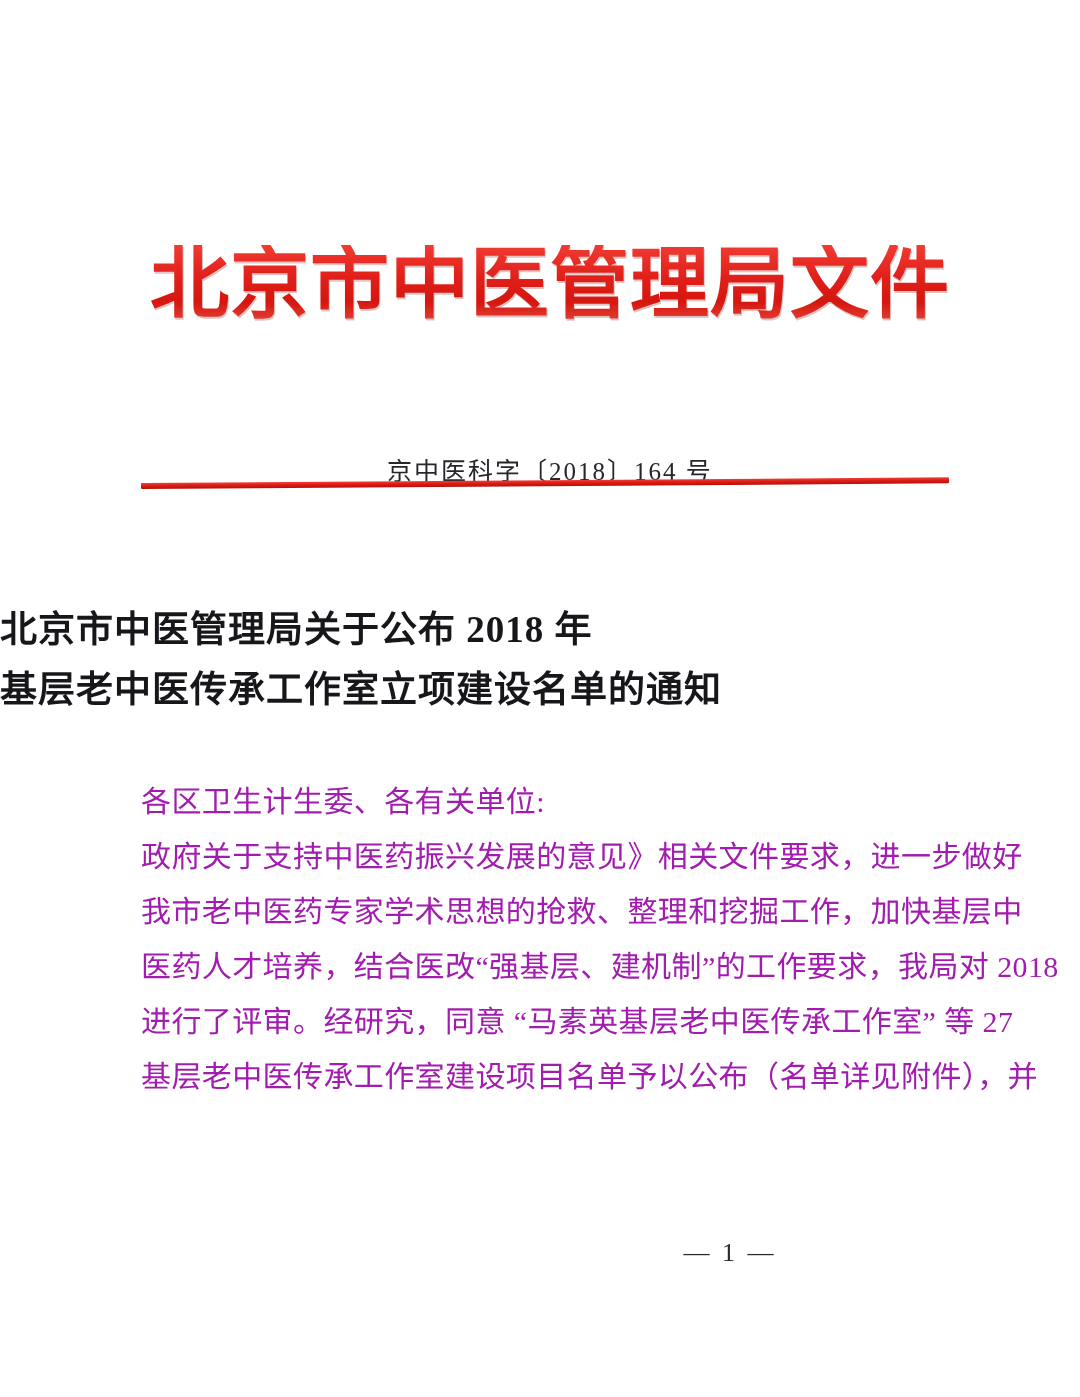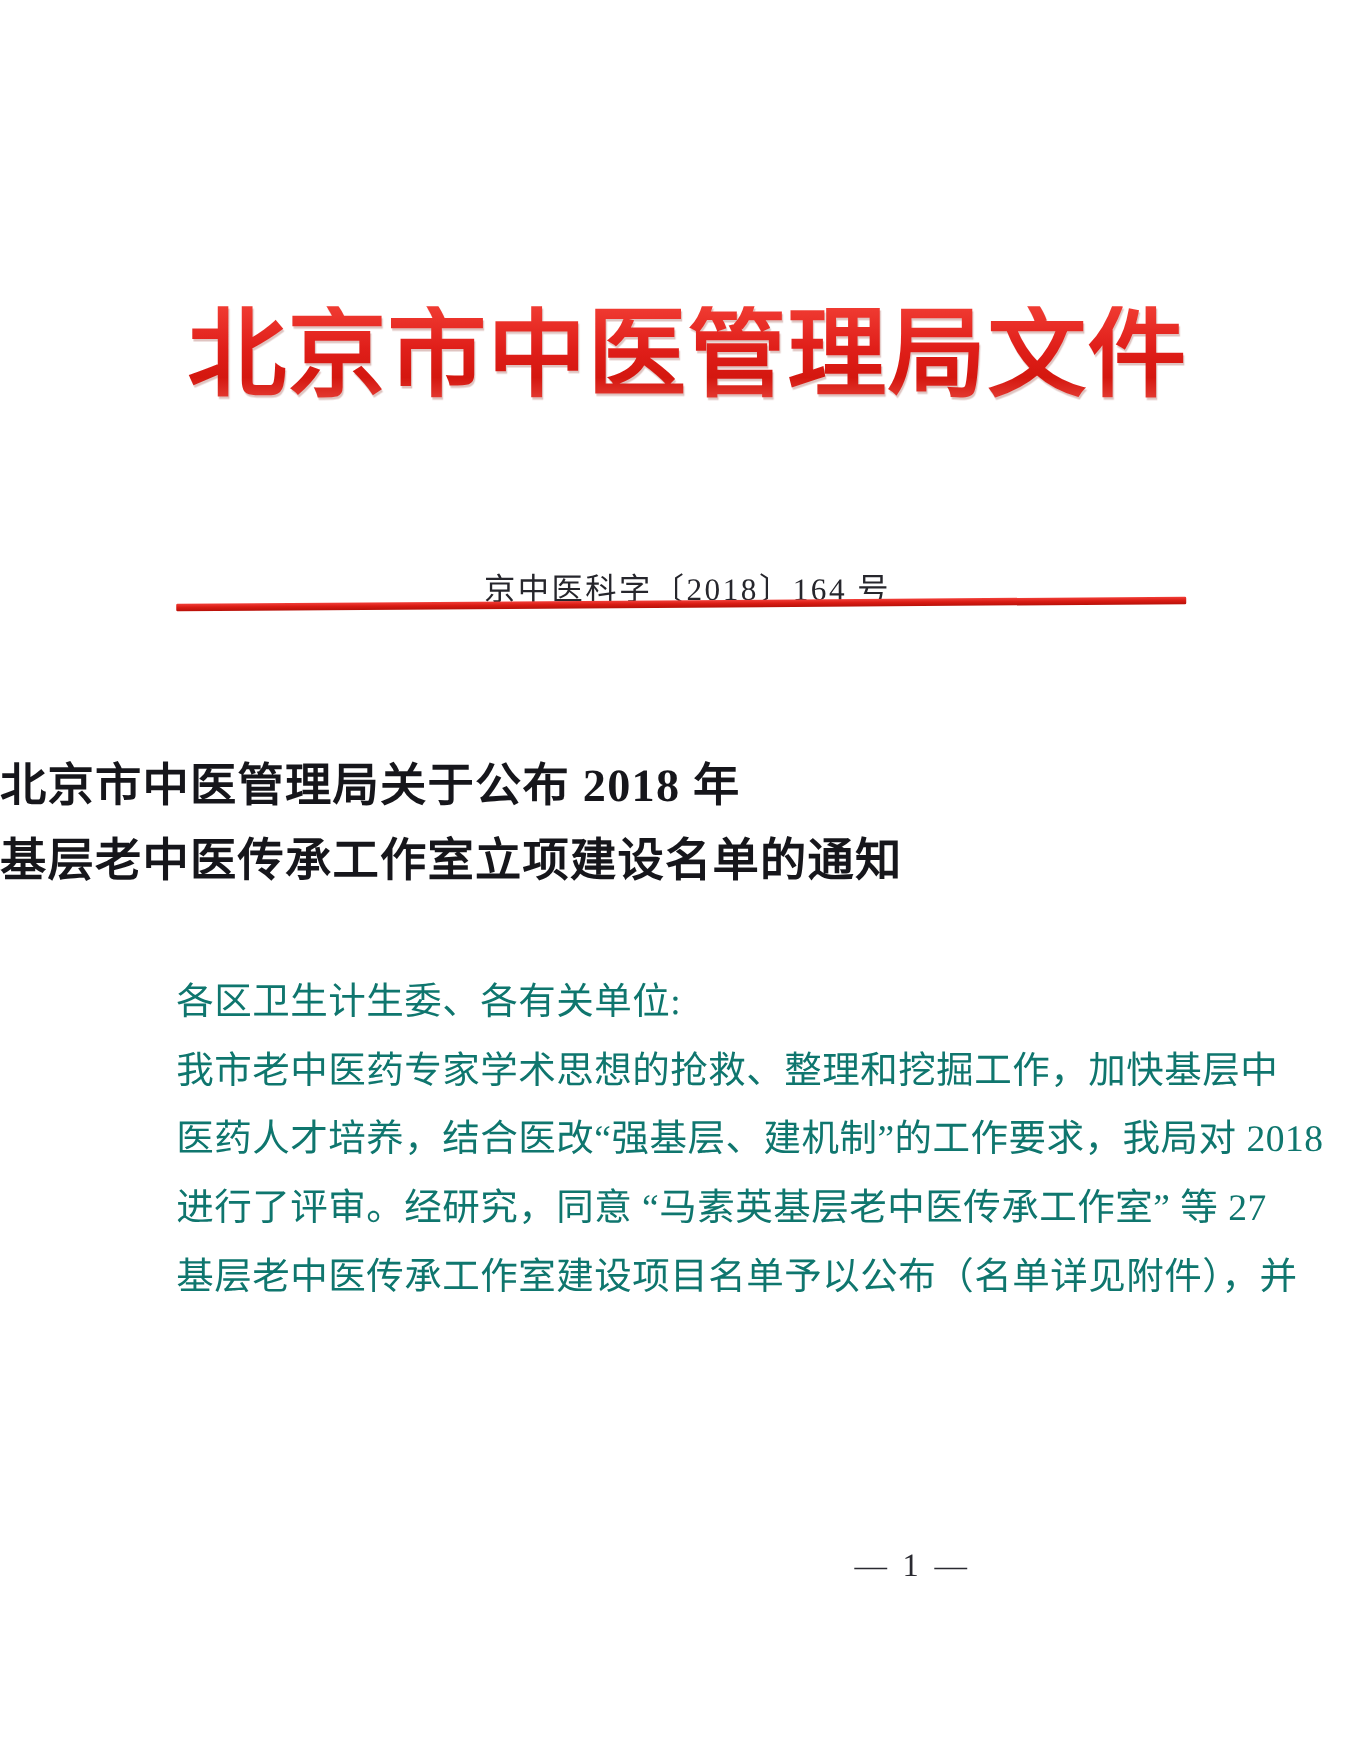--- a/index.html
+++ b/index.html
@@ -102,21 +102,21 @@
 
   
   .body-copy {
     position: absolute;
     left: 141px;
     top: 774px;
     width: 812px;
     font-size: 30px;
     line-height: 55px;
     letter-spacing: 0.4px;
-    color: #0f766e;
+    color: #a21caf;
   }
 
   .body-line {
     display: block;
     white-space: nowrap;
   }
 
   .body-line.indent {
     text-indent: 62px;
   }
@@ -153,20 +153,21 @@
     <div class="red-rule"></div>
   </div>
 
   <div class="headline">
     <span class="headline-line">北京市中医管理局关于公布 2018 年</span>
     <span class="headline-line">基层老中医传承工作室立项建设名单的通知</span>
   </div>
 
   <div class="body-copy">
     <span class="body-line">各区卫生计生委、各有关单位:</span>
+    <span class="body-line">政府关于支持中医药振兴发展的意见》相关文件要求，进一步做好</span>
     <span class="body-line">我市老中医药专家学术思想的抢救、整理和挖掘工作，加快基层中</span>
     <span class="body-line">医药人才培养，结合医改“强基层、建机制”的工作要求，我局对 2018</span>
     <span class="body-line">进行了评审。经研究，同意 “马素英基层老中医传承工作室” 等 27</span>
     <span class="body-line">基层老中医传承工作室建设项目名单予以公布（名单详见附件），并</span>
   </div>
 
   <div class="page-footer">
     <span class="pf-inner">— 1 —</span>
   </div>
 

